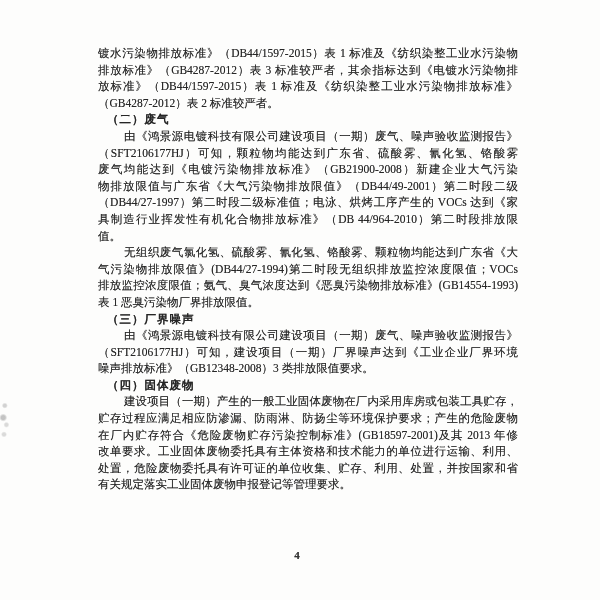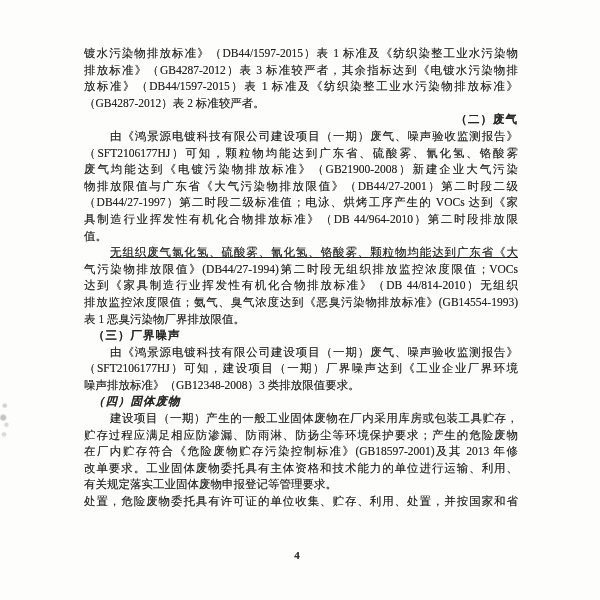--- a/index.html
+++ b/index.html
@@ -18,20 +18,21 @@
     top: 45px;
     width: 434px;
     font-size: 11.5px;
   }
   .line {
     height: 16.6px;
     line-height: 16.6px;
     overflow: hidden;
     white-space: nowrap;
     text-shadow: 0 0 0.5px rgba(45,45,45,0.55);
+    margin-left: 14px;
   }
   .line.j {
     white-space: normal;
     text-align: justify;
     text-align-last: justify;
   }
   .line.b {
     font-weight: 700;
     letter-spacing: 1px;
   }
@@ -64,39 +65,38 @@
 </head>
 <body>
 
 <div class="page">
   <div class="scan-smudge"></div>
   <div class="text-block">
       <div class="line j">镀水污染物排放标准》（DB44/1597-2015）表 1 标准及《纺织染整工业水污染物</div>
       <div class="line j">排放标准》（GB4287-2012）表 3 标准较严者，其余指标达到《电镀水污染物排</div>
       <div class="line j">放标准》（DB44/1597-2015）表 1 标准及《纺织染整工业水污染物排放标准》</div>
       <div class="line">（GB4287-2012）表 2 标准较严者。</div>
-      <div class="line b" style="padding-left: 9px; text-align: right;">（二）废气</div>
+      <div class="line b" style="padding-left: 9px;">（二）废气</div>
       <div class="line j" style="padding-left: 26px;">由《鸿景源电镀科技有限公司建设项目（一期）废气、噪声验收监测报告》</div>
       <div class="line j">（SFT2106177HJ）可知，颗粒物均能达到广东省、硫酸雾、氰化氢、铬酸雾</div>
       <div class="line j">废气均能达到《电镀污染物排放标准》（GB21900-2008）新建企业大气污染</div>
-      <div class="line j">物排放限值与广东省《大气污染物排放限值》（DB44/27-2001）第二时段二级</div>
+      <div class="line j">物排放限值与广东省《大气污染物排放限值》（DB44/49-2001）第二时段二级</div>
       <div class="line j">（DB44/27-1997）第二时段二级标准值；电泳、烘烤工序产生的 VOCs 达到《家</div>
       <div class="line j">具制造行业挥发性有机化合物排放标准》（DB 44/964-2010）第二时段排放限</div>
       <div class="line">值。</div>
-      <div class="line j" style="padding-left: 26px; text-decoration: underline;">无组织废气氯化氢、硫酸雾、氰化氢、铬酸雾、颗粒物均能达到广东省《大</div>
+      <div class="line j" style="padding-left: 26px;">无组织废气氯化氢、硫酸雾、氰化氢、铬酸雾、颗粒物均能达到广东省《大</div>
       <div class="line j">气污染物排放限值》(DB44/27-1994)第二时段无组织排放监控浓度限值；VOCs</div>
-      <div class="line j">达到《家具制造行业挥发性有机化合物排放标准》（DB 44/814-2010）无组织</div>
       <div class="line j">排放监控浓度限值；氨气、臭气浓度达到《恶臭污染物排放标准》(GB14554-1993)</div>
       <div class="line">表 1 恶臭污染物厂界排放限值。</div>
       <div class="line b" style="padding-left: 9px;">（三）厂界噪声</div>
       <div class="line j" style="padding-left: 26px;">由《鸿景源电镀科技有限公司建设项目（一期）废气、噪声验收监测报告》</div>
       <div class="line j">（SFT2106177HJ）可知，建设项目（一期）厂界噪声达到《工业企业厂界环境</div>
       <div class="line">噪声排放标准》（GB12348-2008）3 类排放限值要求。</div>
-      <div class="line b" style="padding-left: 9px; font-style: italic;">（四）固体废物</div>
+      <div class="line b" style="padding-left: 9px;">（四）固体废物</div>
       <div class="line j" style="padding-left: 26px;">建设项目（一期）产生的一般工业固体废物在厂内采用库房或包装工具贮存，</div>
       <div class="line j">贮存过程应满足相应防渗漏、防雨淋、防扬尘等环境保护要求；产生的危险废物</div>
       <div class="line j">在厂内贮存符合《危险废物贮存污染控制标准》(GB18597-2001)及其 2013 年修</div>
       <div class="line j">改单要求。工业固体废物委托具有主体资格和技术能力的单位进行运输、利用、</div>
+      <div class="line j">处置，危险废物委托具有许可证的单位收集、贮存、利用、处置，并按国家和省</div>
       <div class="line">有关规定落实工业固体废物申报登记等管理要求。</div>
-      <div class="line j">处置，危险废物委托具有许可证的单位收集、贮存、利用、处置，并按国家和省</div>
     </div>
   <div class="page-number">4</div>
 </div>
 
 </body></html>

